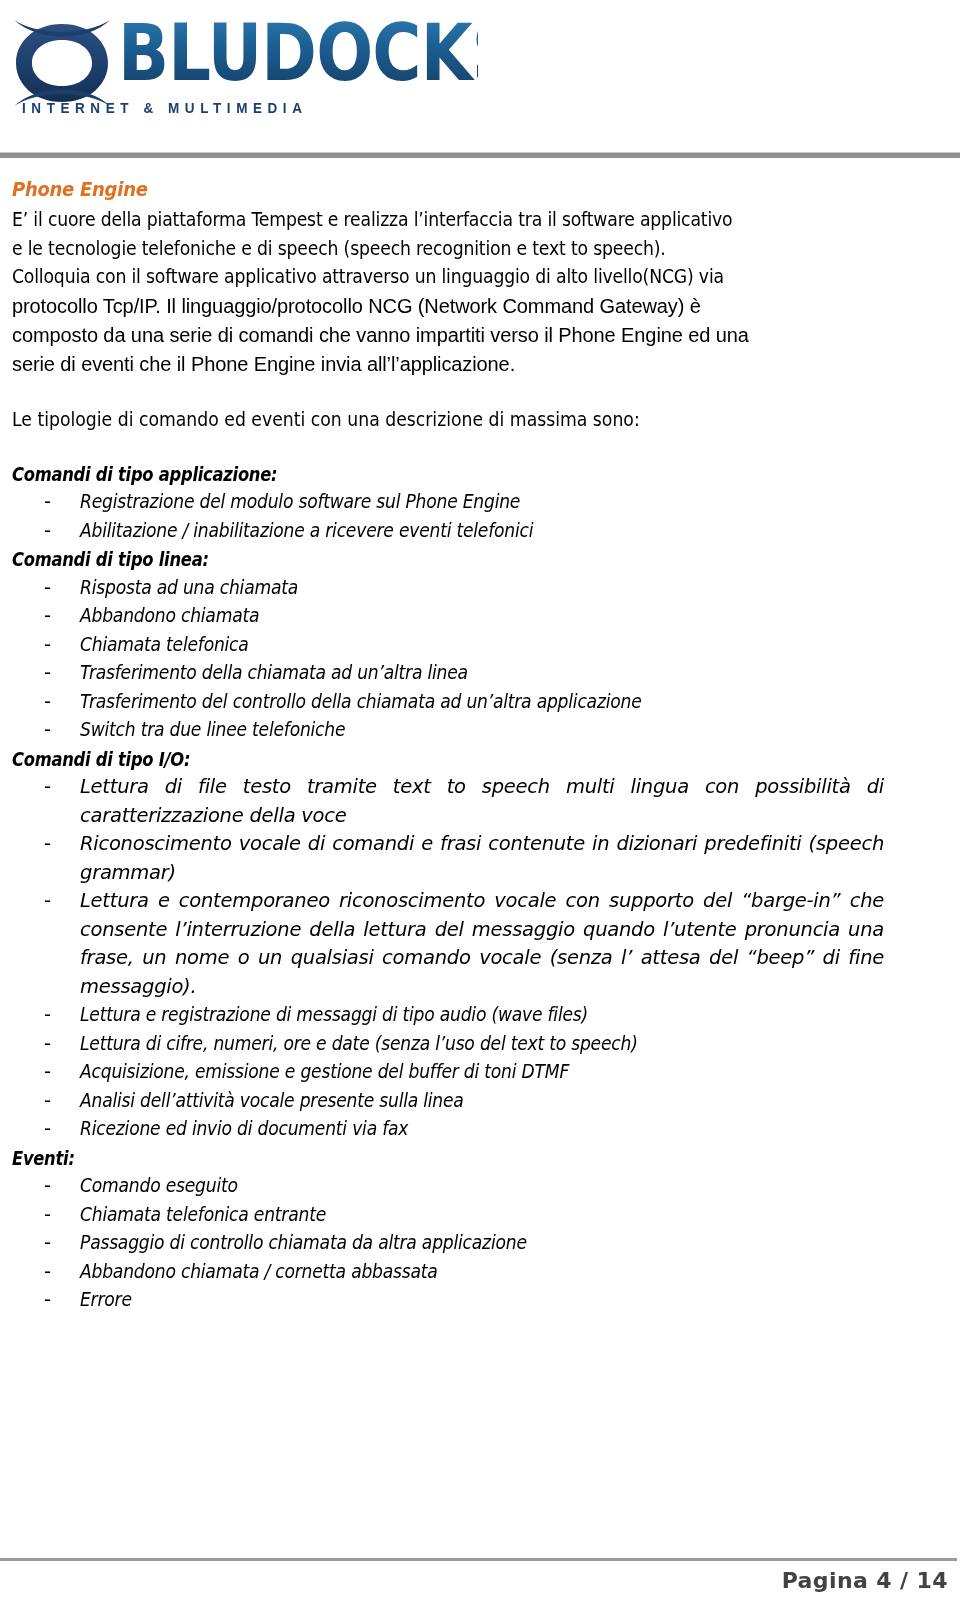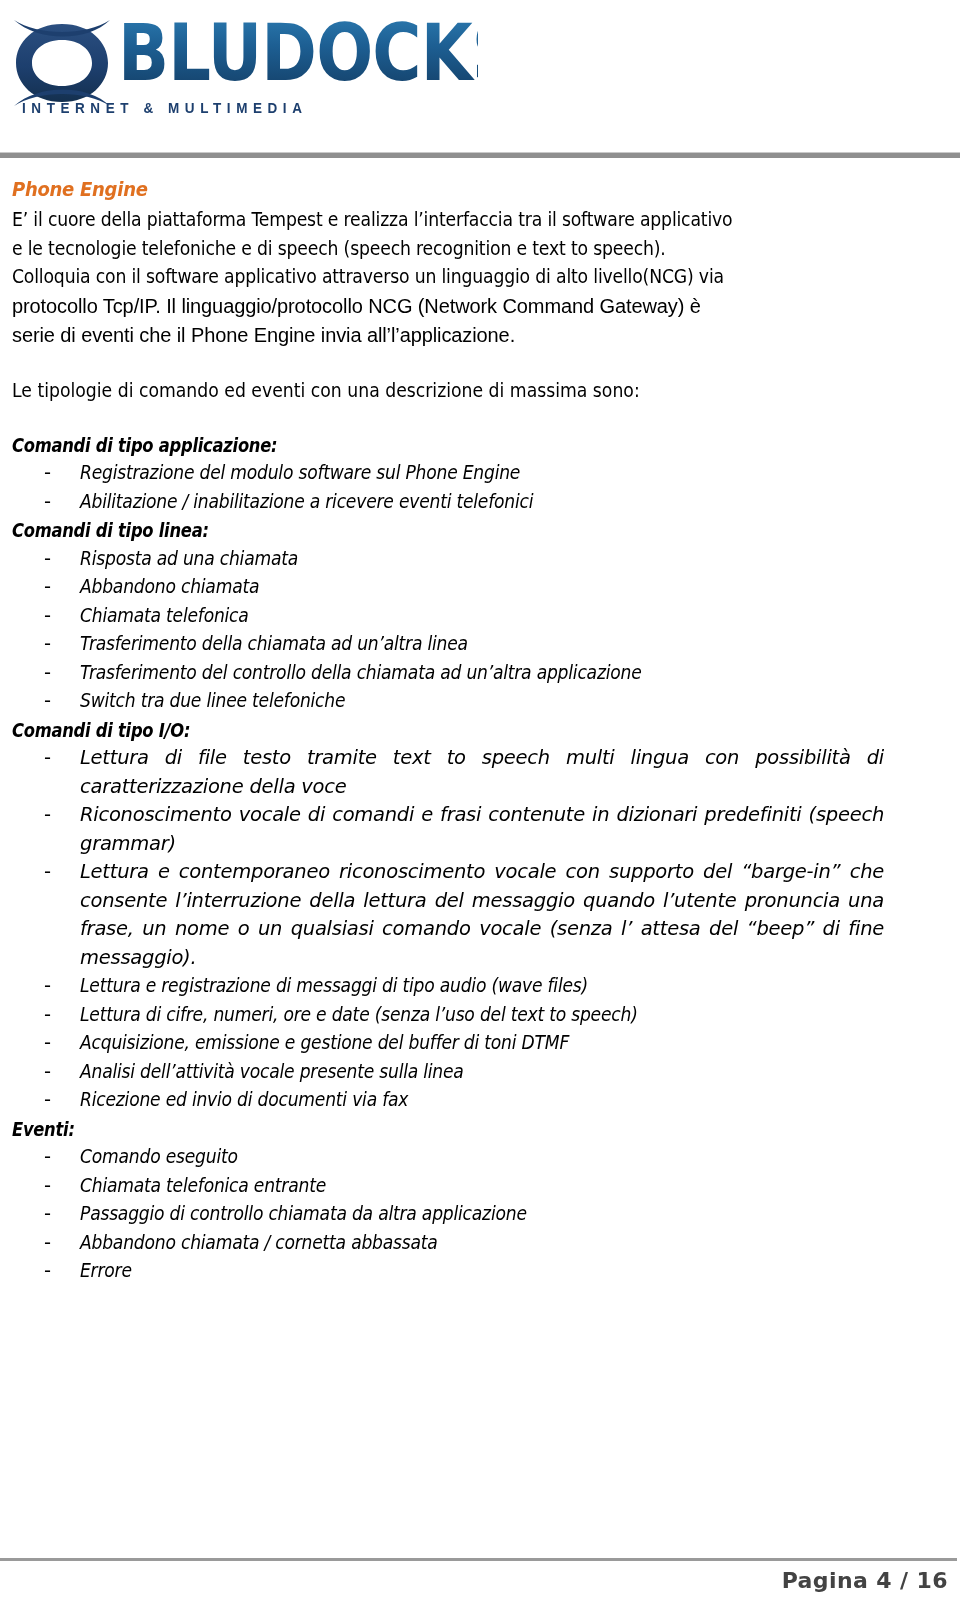--- a/index.html
+++ b/index.html
@@ -252,20 +252,21 @@
   <div class="sec-title">Phone Engine</div>
 
   <div class="para-a">
     <span class="pline">E’ il cuore della piattaforma Tempest e realizza l’interfaccia tra il  software applicativo</span>
     <span class="pline">e le tecnologie telefoniche e di speech (speech recognition e text to speech).</span>
     <span class="pline">Colloquia con il software applicativo attraverso un linguaggio di alto livello(NCG) via</span>
   </div>
 
   <div class="para-b">
     <span class="pline">protocollo Tcp/IP.   Il linguaggio/protocollo NCG (Network Command Gateway) è</span>
+    <span class="pline">composto da una serie di comandi che vanno impartiti verso il Phone Engine ed una</span>
     <span class="pline">serie di eventi che il Phone Engine invia all’l’applicazione.</span>
   </div>
 
   <div class="spacer-lg"></div>
 
   <div class="para-c">Le tipologie di comando ed eventi con una descrizione di massima sono:</div>
 
   <div class="spacer-lg"></div>
 
   <div class="grp-head">Comandi di tipo applicazione:</div>
@@ -364,13 +365,13 @@
       </li>
     <li>
         <span class="dash">-</span>
         <span class="btxt">Errore</span>
       </li>
   </ul>
 
 </div>
 
 <div id="footer-rule"></div>
-<div id="footer-page">Pagina 4 / 16</div>
+<div id="footer-page">Pagina 4 / 14</div>
 
 </body></html>

